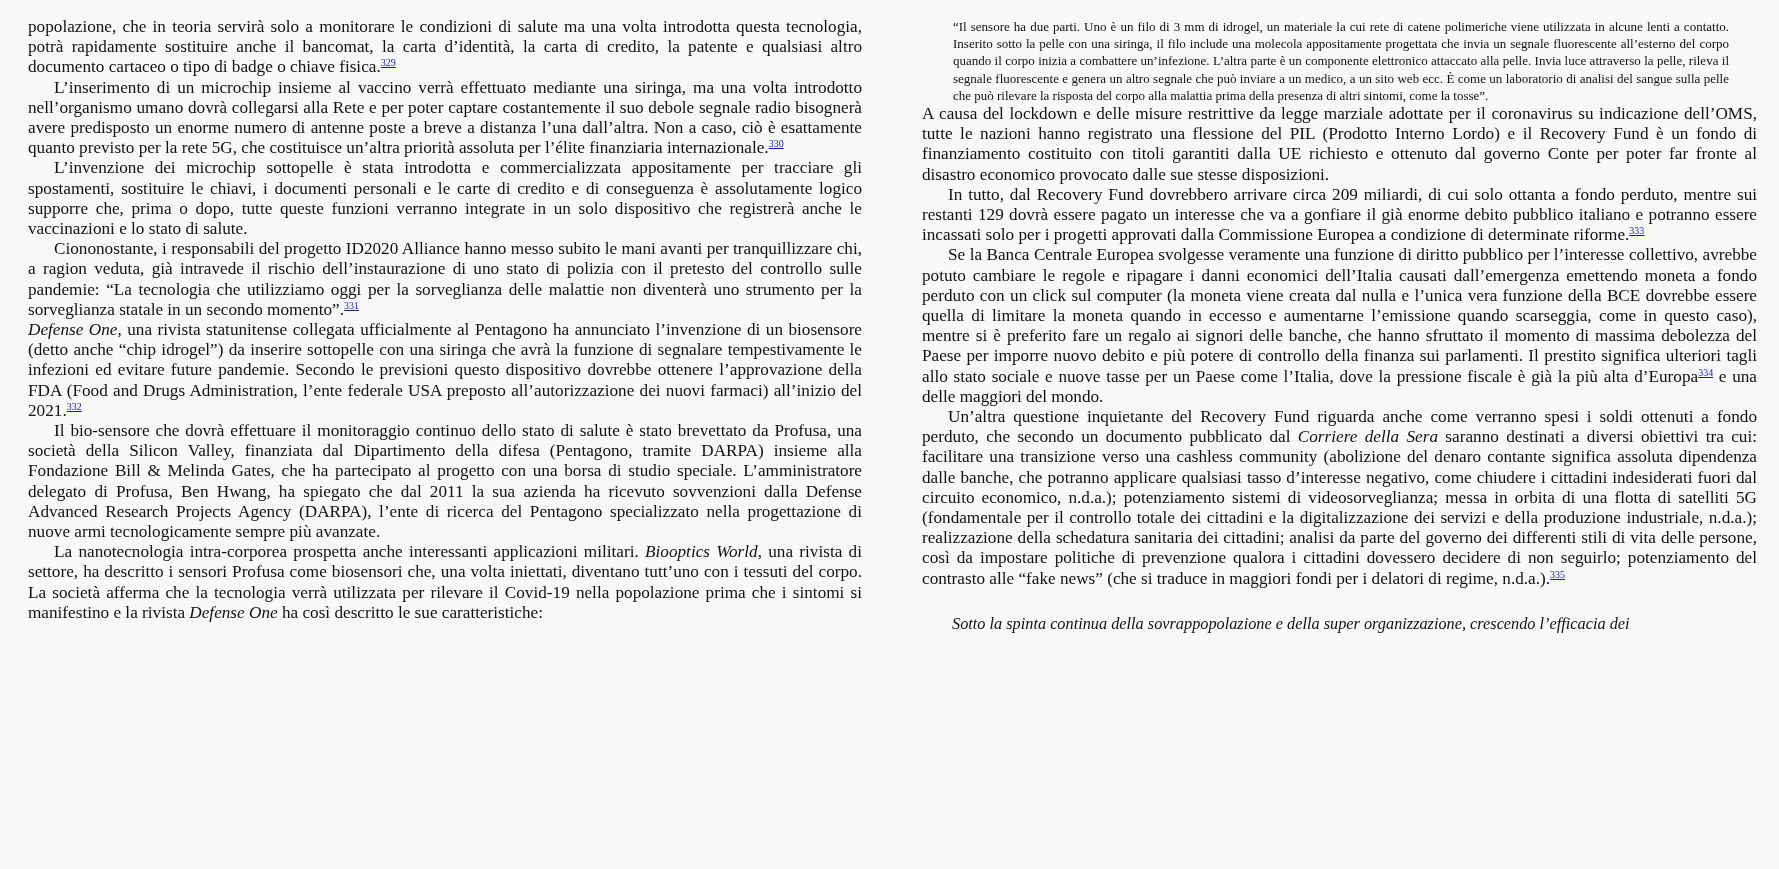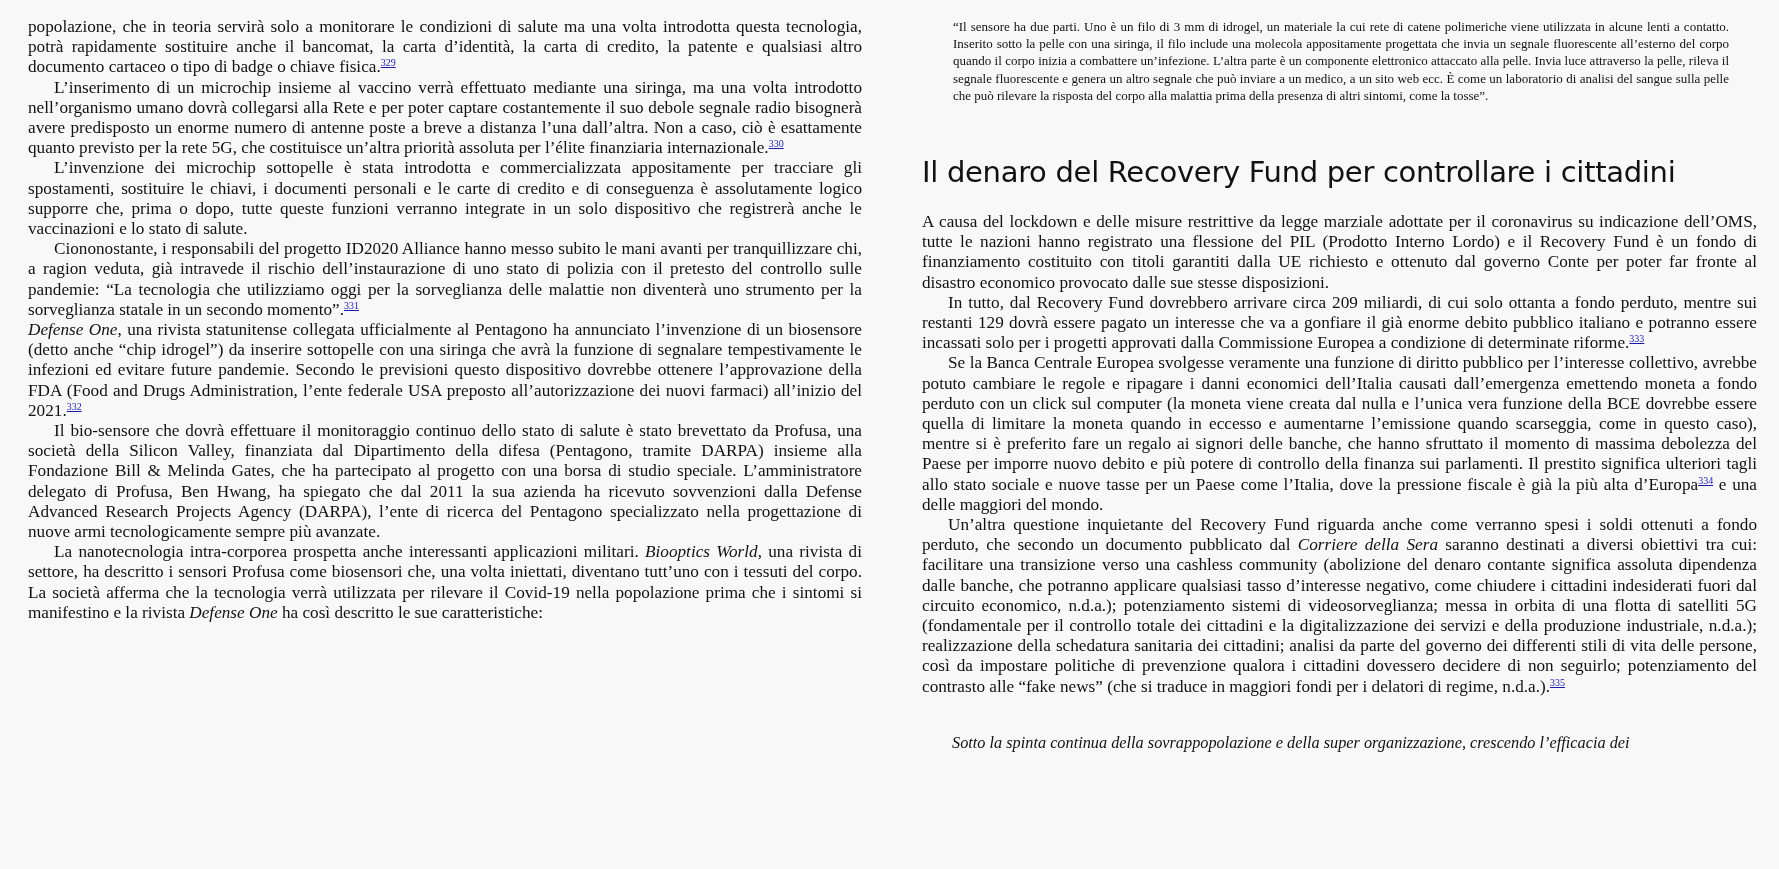--- a/index.html
+++ b/index.html
@@ -49,21 +49,20 @@
   <p class="first"><em>Defense One</em><span>, una rivista statunitense collegata ufficialmente al Pentagono ha annunciato l’invenzione di un biosensore (detto anche “chip idrogel”) da inserire sottopelle con una siringa che avrà la funzione di segnalare tempestivamente le infezioni ed evitare future pandemie. Secondo le previsioni questo dispositivo dovrebbe ottenere l’approvazione della FDA (Food and Drugs Administration, l’ente federale USA preposto all’autorizzazione dei nuovi farmaci) all’inizio del 2021.</span><sup class="fn"><a href="#">332</a></sup></p>
   <p class="indent"><span>Il bio-sensore che dovrà effettuare il monitoraggio continuo dello stato di salute è stato brevettato da Profusa, una società della Silicon Valley, finanziata dal Dipartimento della difesa (Pentagono, tramite DARPA) insieme alla Fondazione Bill &amp; Melinda Gates, che ha partecipato al progetto con una borsa di studio speciale. L’amministratore delegato di Profusa, Ben Hwang, ha spiegato che dal 2011 la sua azienda ha ricevuto sovvenzioni dalla Defense Advanced Research Projects Agency (DARPA), l’ente di ricerca del Pentagono specializzato nella progettazione di nuove armi tecnologicamente sempre più avanzate.</span></p>
   <p class="indent"><span>La nanotecnologia intra-corporea prospetta anche interessanti applicazioni militari. </span><em>Biooptics World</em><span>, una rivista di settore, ha descritto i sensori Profusa come biosensori che, una volta iniettati, diventano tutt’uno con i tessuti del corpo. La società afferma che la tecnologia verrà utilizzata per rilevare il Covid-19 nella popolazione prima che i sintomi si manifestino e la rivista </span><em>Defense One</em><span> ha così descritto le sue caratteristiche:</span></p>
 </div>
 
 <div class="page right">
   <div class="quote" style="padding-top:18px;">
     <p>“Il sensore ha due parti. Uno è un filo di 3 mm di idrogel, un materiale la cui rete di catene polimeriche viene utilizzata in alcune lenti a contatto. Inserito sotto la pelle con una siringa, il filo include una molecola appositamente progettata che invia un segnale fluorescente all’esterno del corpo quando il corpo inizia a combattere un’infezione. L’altra parte è un componente elettronico attaccato alla pelle. Invia luce attraverso la pelle, rileva il segnale fluorescente e genera un altro segnale che può inviare a un medico, a un sito web ecc. È come un laboratorio di analisi del sangue sulla pelle che può rilevare la risposta del corpo alla malattia prima della presenza di altri sintomi, come la tosse”.</p>
   </div>
 
-  <h2 style="margin-top:50px; margin-bottom:22px;">Il denaro del Recovery Fund per controllare i cittadini</h2>
 
   <p class="first"><span>A causa del lockdown e delle misure restrittive da legge marziale adottate per il coronavirus su indicazione dell’OMS, tutte le nazioni hanno registrato una flessione del PIL (Prodotto Interno Lordo) e il Recovery Fund è un fondo di finanziamento costituito con titoli garantiti dalla UE richiesto e ottenuto dal governo Conte per poter far fronte al disastro economico provocato dalle sue stesse disposizioni.</span></p>
   <p class="indent"><span>In tutto, dal Recovery Fund dovrebbero arrivare circa 209 miliardi, di cui solo ottanta a fondo perduto, mentre sui restanti 129 dovrà essere pagato un interesse che va a gonfiare il già enorme debito pubblico italiano e potranno essere incassati solo per i progetti approvati dalla Commissione Europea a condizione di determinate riforme.</span><sup class="fn"><a href="#">333</a></sup></p>
   <p class="indent"><span>Se la Banca Centrale Europea svolgesse veramente una funzione di diritto pubblico per l’interesse collettivo, avrebbe potuto cambiare le regole e ripagare i danni economici dell’Italia causati dall’emergenza emettendo moneta a fondo perduto con un click sul computer (la moneta viene creata dal nulla e l’unica vera funzione della BCE dovrebbe essere quella di limitare la moneta quando in eccesso e aumentarne l’emissione quando scarseggia, come in questo caso), mentre si è preferito fare un regalo ai signori delle banche, che hanno sfruttato il momento di massima debolezza del Paese per imporre nuovo debito e più potere di controllo della finanza sui parlamenti. Il prestito significa ulteriori tagli allo stato sociale e nuove tasse per un Paese come l’Italia, dove la pressione fiscale è già la più alta d’Europa</span><sup class="fn"><a href="#">334</a></sup><span> e una delle maggiori del mondo.</span></p>
   <p class="indent"><span>Un’altra questione inquietante del Recovery Fund riguarda anche come verranno spesi i soldi ottenuti a fondo perduto, che secondo un documento pubblicato dal </span><em>Corriere della Sera</em><span> saranno destinati a diversi obiettivi tra cui: facilitare una transizione verso una cashless community (abolizione del denaro contante significa assoluta dipendenza dalle banche, che potranno applicare qualsiasi tasso d’interesse negativo, come chiudere i cittadini indesiderati fuori dal circuito economico, n.d.a.); potenziamento sistemi di videosorveglianza; messa in orbita di una flotta di satelliti 5G (fondamentale per il controllo totale dei cittadini e la digitalizzazione dei servizi e della produzione industriale, n.d.a.); realizzazione della schedatura sanitaria dei cittadini; analisi da parte del governo dei differenti stili di vita delle persone, così da impostare politiche di prevenzione qualora i cittadini dovessero decidere di non seguirlo; potenziamento del contrasto alle “fake news” (che si traduce in maggiori fondi per i delatori di regime, n.d.a.).</span><sup class="fn"><a href="#">335</a></sup></p>
 
-  <p class="epigraph" style="margin-top:36px;">Sotto la spinta continua della sovrappopolazione e della super organizzazione, crescendo l’efficacia dei</p>
+  <p class="epigraph" style="margin-top:25px;">Sotto la spinta continua della sovrappopolazione e della super organizzazione, crescendo l’efficacia dei</p>
 </div>
 
 </body></html>

